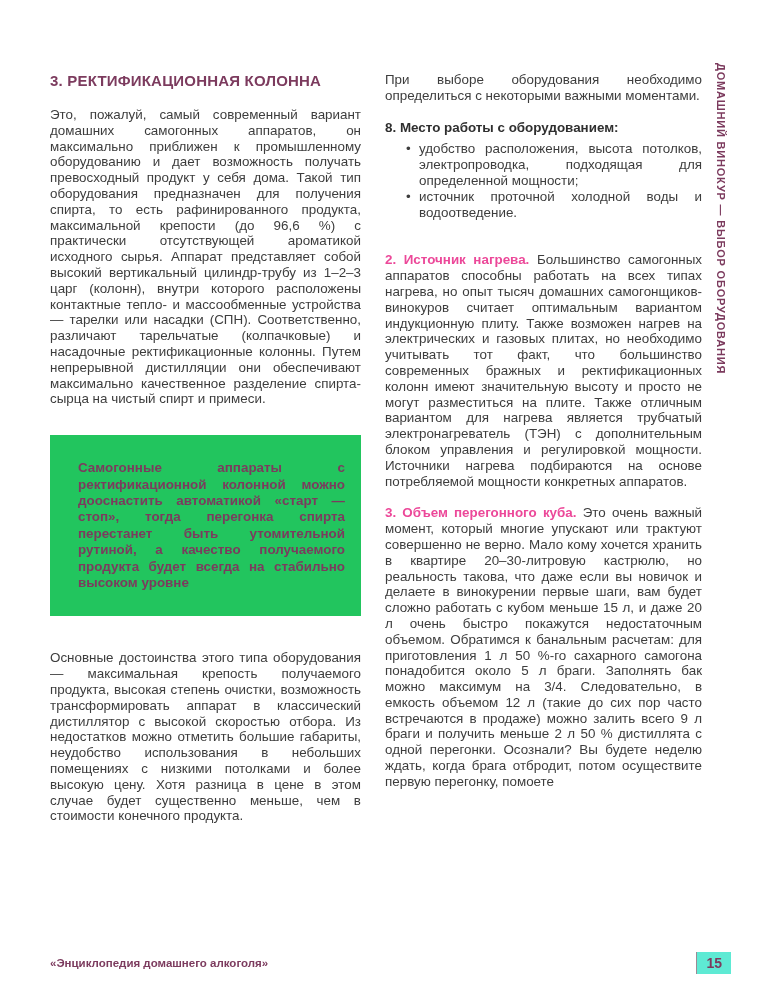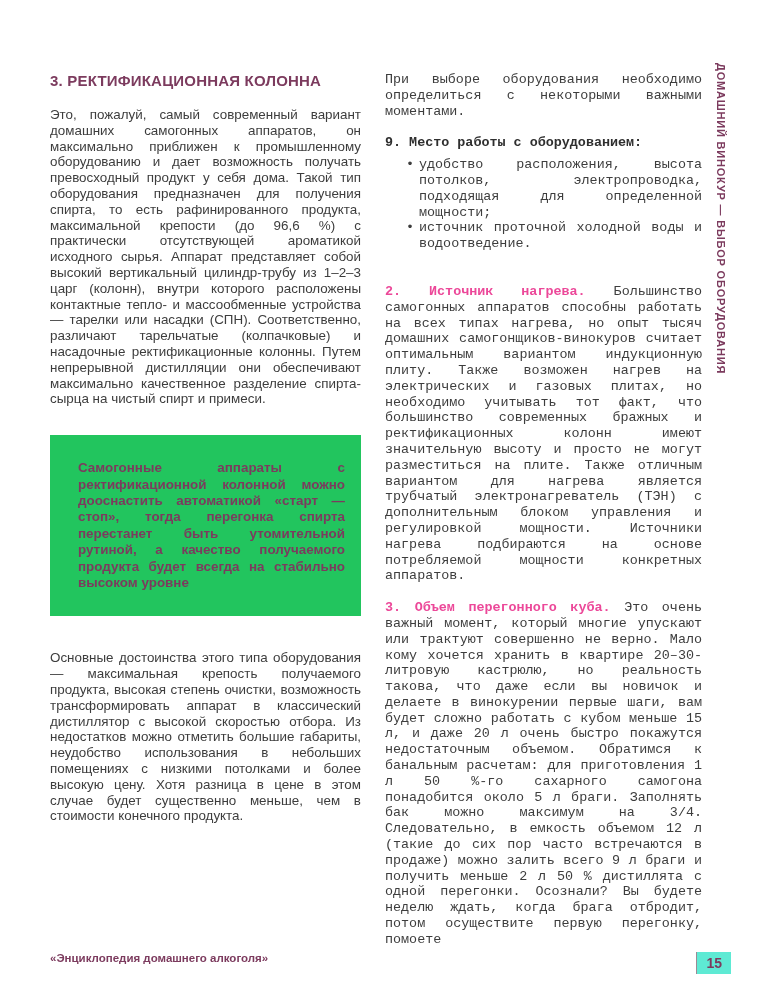--- a/index.html
+++ b/index.html
@@ -14,21 +14,21 @@
   .page { position:absolute; inset:0; }
 
   .columns {
     position:absolute;
     left:50px; top:72px;
     width:652px;
     display:flex;
     gap:24px;
   }
   .col-left  { width:311px; flex:none; }
-  .col-right { flex:1; min-width:0;font-family:Liberation Mono, monospace; }
+  .col-right { flex:1; min-width:0; }
 
   .heading {
     font-size:15px;
     font-weight:700;
     color:#7c3b5e;
     letter-spacing:0.2px;
     margin:0 0 18px 0;
   }
 
   .para {
@@ -94,20 +94,21 @@
     white-space:nowrap;
   }
 
   .footer {
     position:absolute;
     left:50px;
     right:30px;
     bottom:26px;
     display:flex;
     justify-content:space-between;
+    align-items:center;
   }
   .book-title {
     color:#7c3b5e;
     font-weight:700;
     font-size:11.5px;
   }
   .page-number {
     color:#7c3b5e;
     font-weight:700;
     font-size:14px;
@@ -133,21 +134,21 @@
       <div class="callout">
         <p class="callout-text">Самогонные аппараты с ректификационной колонной можно дооснастить автоматикой «старт — стоп», тогда перегонка спирта перестанет быть утомительной рутиной, а качество получаемого продукта будет всегда на стабильно высоком уровне</p>
       </div>
 
       <p class="para">Основные достоинства этого типа оборудования — максимальная крепость получаемого продукта, высокая степень очистки, возможность трансформировать аппарат в классический дистиллятор с высокой скоростью отбора. Из недостатков можно отметить большие габариты, неудобство использования в небольших помещениях с низкими потолками и более высокую цену. Хотя разница в цене в этом случае будет существенно меньше, чем в стоимости конечного продукта.</p>
     </section>
 
     <section class="col-right">
       <p class="para mb-md">При выборе оборудования необходимо определиться с некоторыми важными моментами.</p>
 
-      <p class="para bold-title mb-sm">9. Место работы с оборудованием:</p>
+      <p class="para bold-title mb-sm">8. Место работы с оборудованием:</p>
 
       <ul class="bullets">
         <li class="bullet">удобство расположения, высота потолков, электропроводка, подходящая для определенной мощности;</li>
         <li class="bullet">источник проточной холодной воды и водоотведение.</li>
       </ul>
 
       <p class="para mb-md"><b class="run-in">2. Источник нагрева.</b> <span>Большинство самогонных аппаратов способны работать на всех типах нагрева, но опыт тысяч домашних самогонщиков-винокуров считает оптимальным вариантом индукционную плиту. Также возможен нагрев на электрических и газовых плитах, но необходимо учитывать тот факт, что большинство современных бражных и ректификационных колонн имеют значительную высоту и просто не могут разместиться на плите. Также отличным вариантом для нагрева является трубчатый электронагреватель (ТЭН) с дополнительным блоком управления и регулировкой мощности. Источники нагрева подбираются на основе потребляемой мощности конкретных аппаратов.</span></p>
 
       <p class="para"><b class="run-in">3. Объем перегонного куба.</b> <span>Это очень важный момент, который многие упускают или трактуют совершенно не верно. Мало кому хочется хранить в квартире 20–30-литровую кастрюлю, но реальность такова, что даже если вы новичок и делаете в винокурении первые шаги, вам будет сложно работать с кубом меньше 15 л, и даже 20 л очень быстро покажутся недостаточным объемом. Обратимся к банальным расчетам: для приготовления 1 л 50 %-го сахарного самогона понадобится около 5 л браги. Заполнять бак можно максимум на 3/4. Следовательно, в емкость объемом 12 л (такие до сих пор часто встречаются в продаже) можно залить всего 9 л браги и получить меньше 2 л 50 % дистиллята с одной перегонки. Осознали? Вы будете неделю ждать, когда брага отбродит, потом осуществите первую перегонку, помоете</span></p>
     </section>

